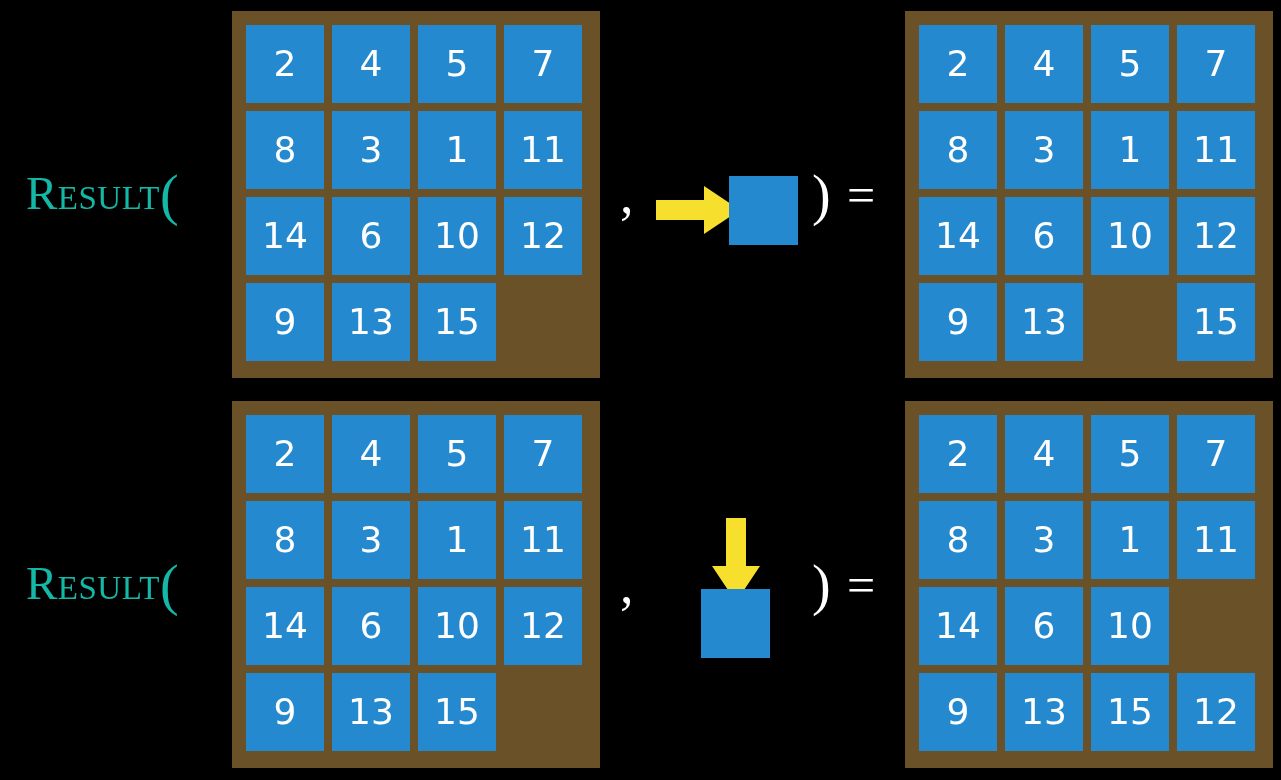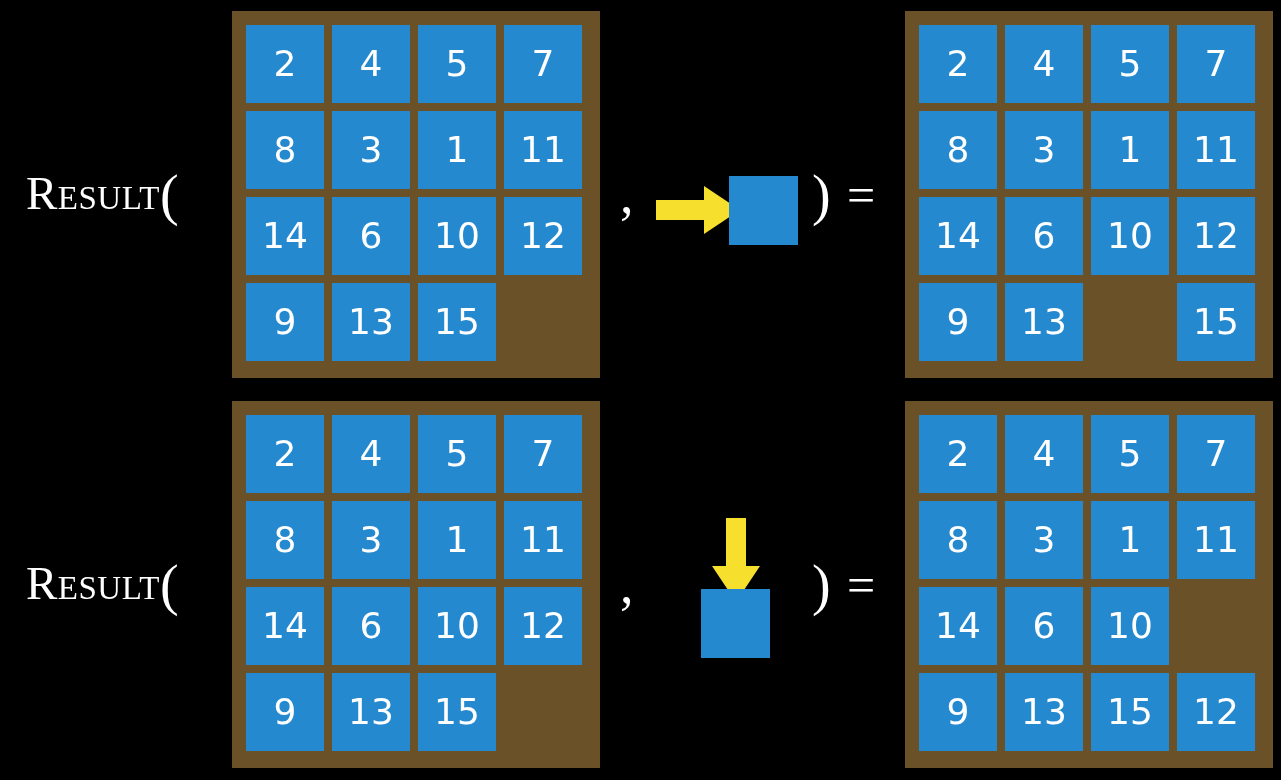--- a/index.html
+++ b/index.html
@@ -30,21 +30,21 @@
   }
   .eq-row.row-top    { top: 0; }
   .eq-row.row-bottom { top: 390px; }
 
   
   .result-label {
     position: absolute;
     left: 26px;
     top: 50%;
     transform: translateY(-50%);
-    color: #ffffff;
+    color: #14b8a6;
     font-family: "Liberation Serif", "DejaVu Serif", serif;
     font-size: 47px;
     line-height: 1;
     font-variant: small-caps;
     letter-spacing: 0.5px;
     white-space: nowrap;
   }
   .result-label .paren {
     font-variant: normal;
     font-size: 56px;

